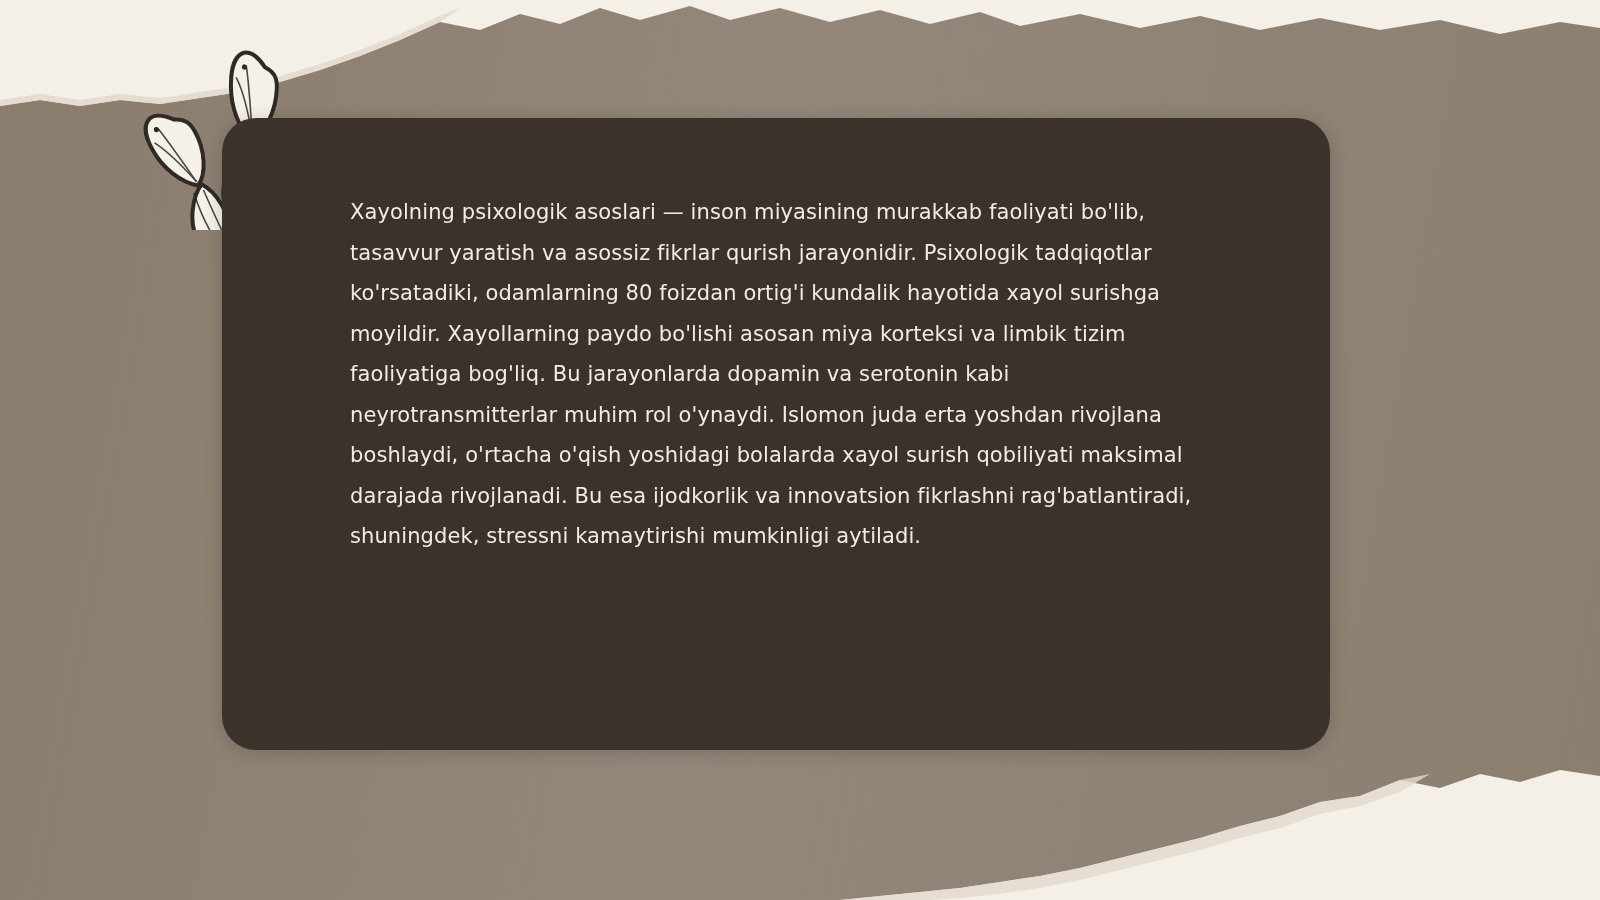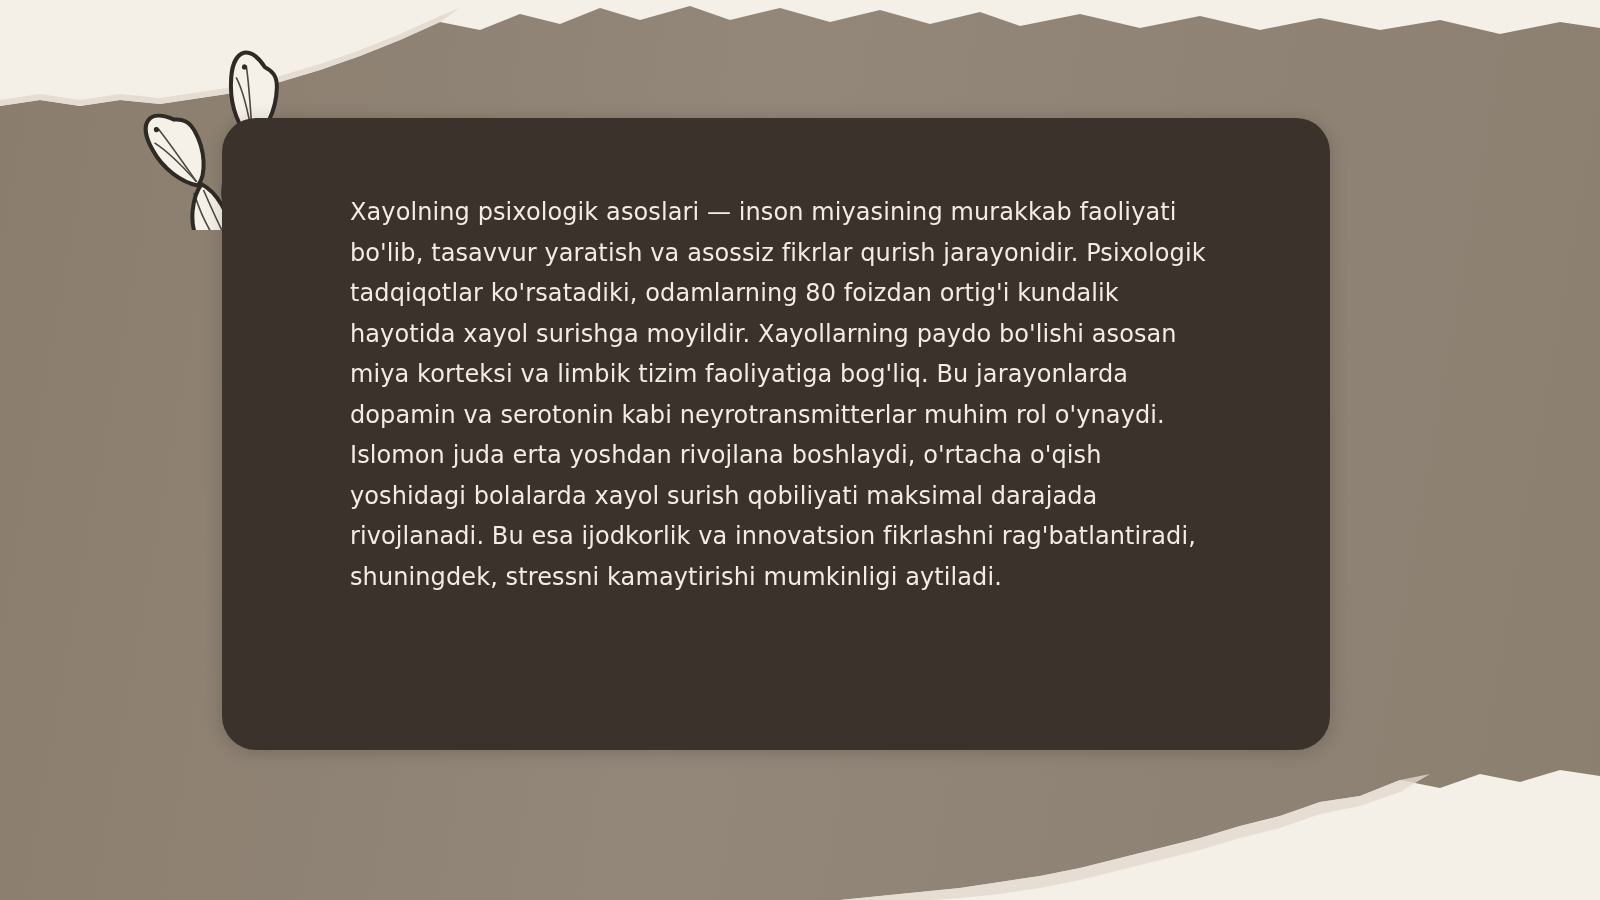--- a/index.html
+++ b/index.html
@@ -50,21 +50,21 @@
     background: #3b332b;
     border-radius: 34px;
     box-shadow: 0 2px 18px rgba(0,0,0,0.18);
   }
   .note-text {
     position: absolute;
     left: 350px;
     top: 192px;
     width: 870px;
     color: #f2ece4;
-    font-size: 24px;
+    font-size: 21px;
     line-height: 40.5px;
     letter-spacing: 0.1px;
     white-space: pre-wrap;
   }
   
   .butterflies {
     position: absolute;
     left: 126px;
     top: 30px;
     width: 220px;

